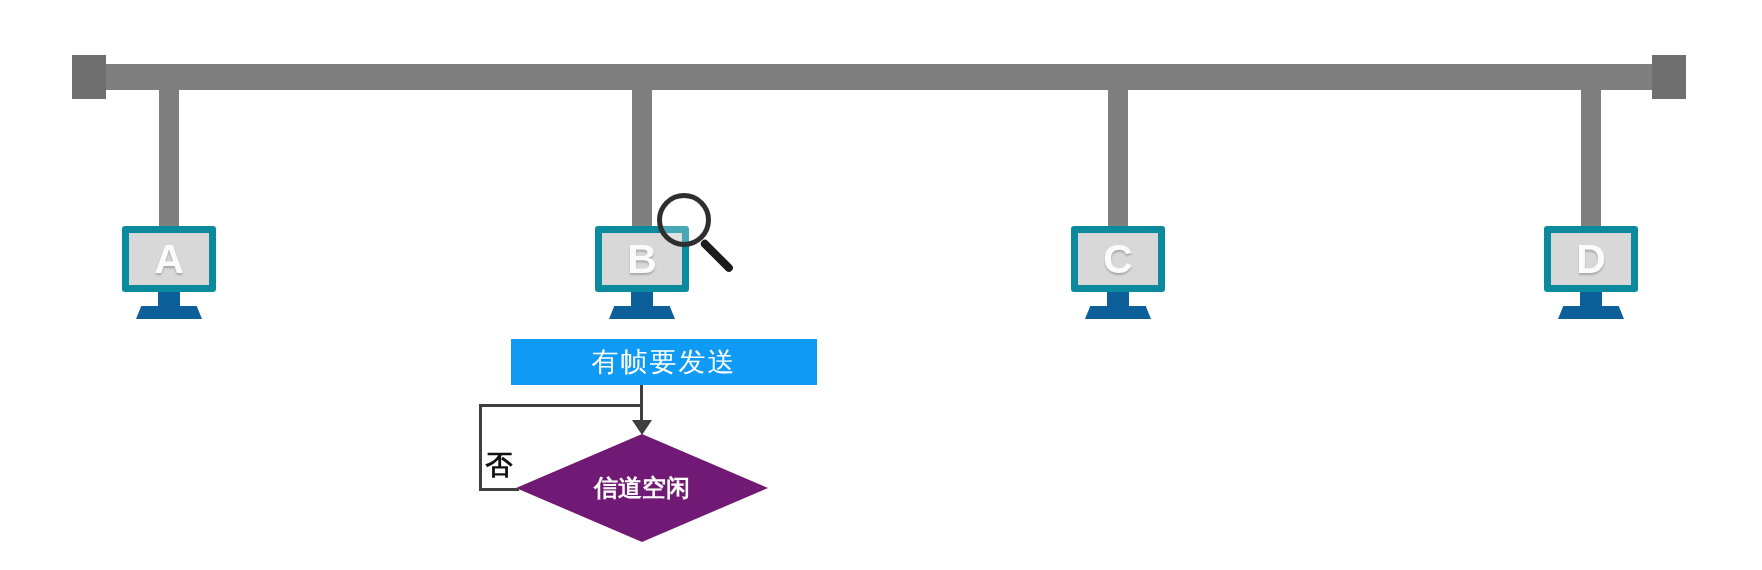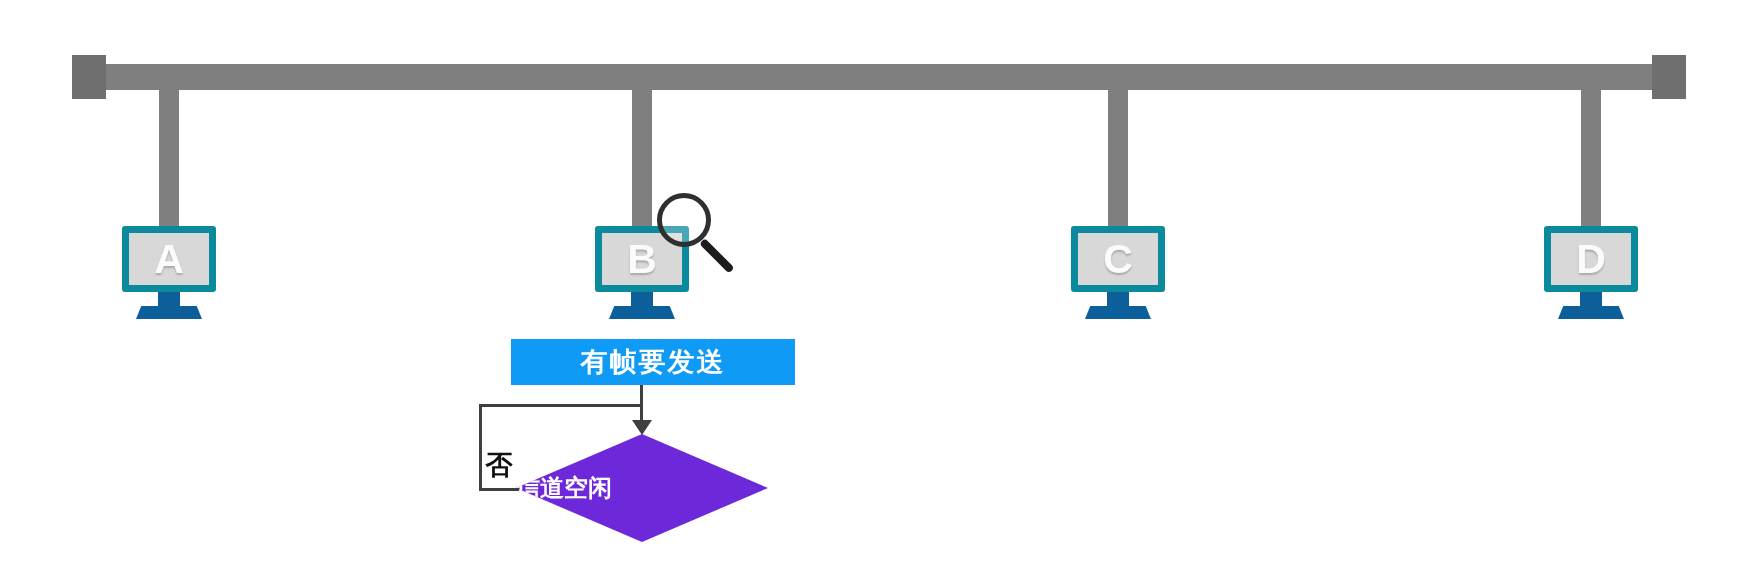--- a/index.html
+++ b/index.html
@@ -46,43 +46,43 @@
     background:rgba(255,255,255,0.25);
   }
   .mag-handle {
     position:absolute; left:45px; top:44px; width:42px; height:8px;
     background:#1c1c1c; border-radius:4px;
     transform:rotate(45deg); transform-origin:left center;
   }
 
   
   .flow-box {
-    position:absolute; left:511px; top:339px; width:284px; height:46px;
-    background:#0f9bf5; color:#ffffff; font-weight:bold; font-size:27px;
+    position:absolute; left:511px; top:339px; width:306px; height:46px;
+    background:#0f9bf5; color:#ffffff; font-weight:normal; font-size:27px;
     display:flex; align-items:center; justify-content:center; letter-spacing:2px;
     z-index:4;
   }
 
   .flow-line { position:absolute; background:#3f3f3f; z-index:3; }
   .arrow-vert   { left:640px; top:385px; width:3px;  height:36px; }
   .loop-top     { left:479px; top:404px; width:164px; height:3px; }
   .loop-left    { left:479px; top:404px; width:3px;  height:87px; }
   .loop-bottom  { left:479px; top:488px; width:40px; height:3px; }
 
   .arrowhead {
     position:absolute; left:632px; top:420px; width:0; height:0; z-index:3;
     border-left:10px solid transparent; border-right:10px solid transparent;
     border-top:15px solid #3f3f3f;
   }
 
   .diamond {
     position:absolute; left:516px; top:434px; width:252px; height:108px;
-    background:#6d28d9;
+    background:#701a75;
     clip-path:polygon(50% 0, 100% 50%, 50% 100%, 0 50%);
-    display:flex; flex-direction:column; align-items:flex-start; justify-content:center;
+    display:flex; flex-direction:column; align-items:center; justify-content:center;
     color:#ffffff; font-weight:bold; font-size:24px; line-height:1.3; text-align:center;
     z-index:2;
   }
 
   .no-label {
     position:absolute; left:482px; top:447px; width:34px;
     font-size:27px; font-weight:bold; color:#111111; text-align:center;
     z-index:4;
   }
 </style>

